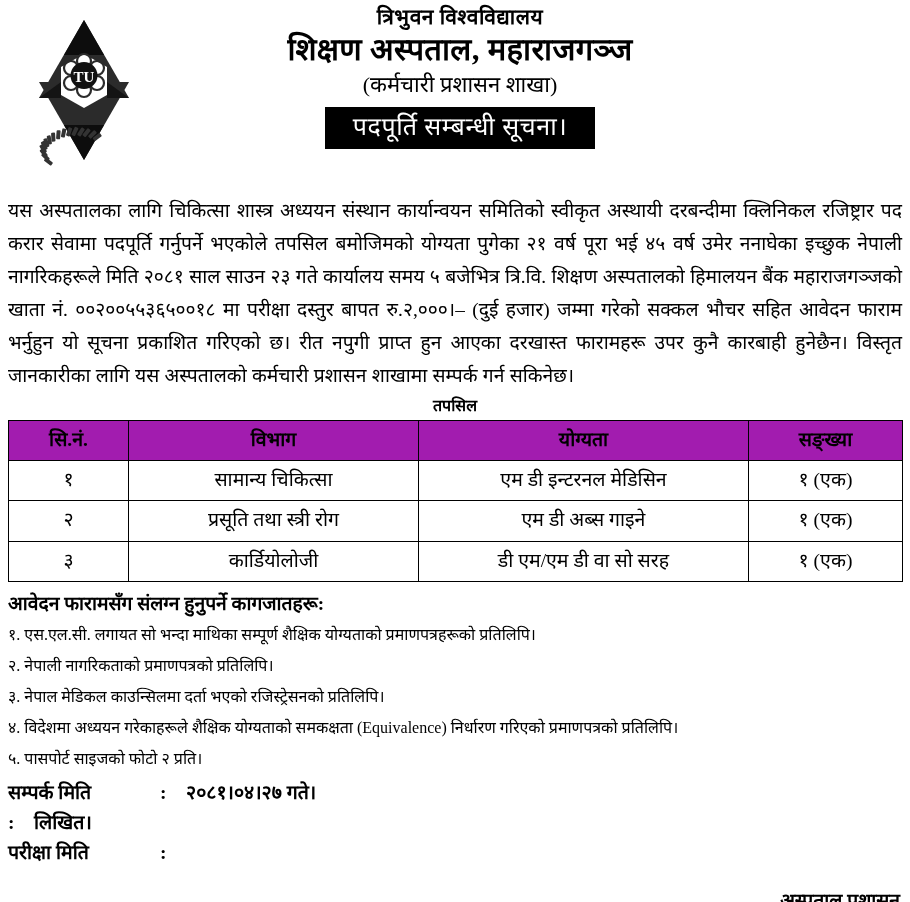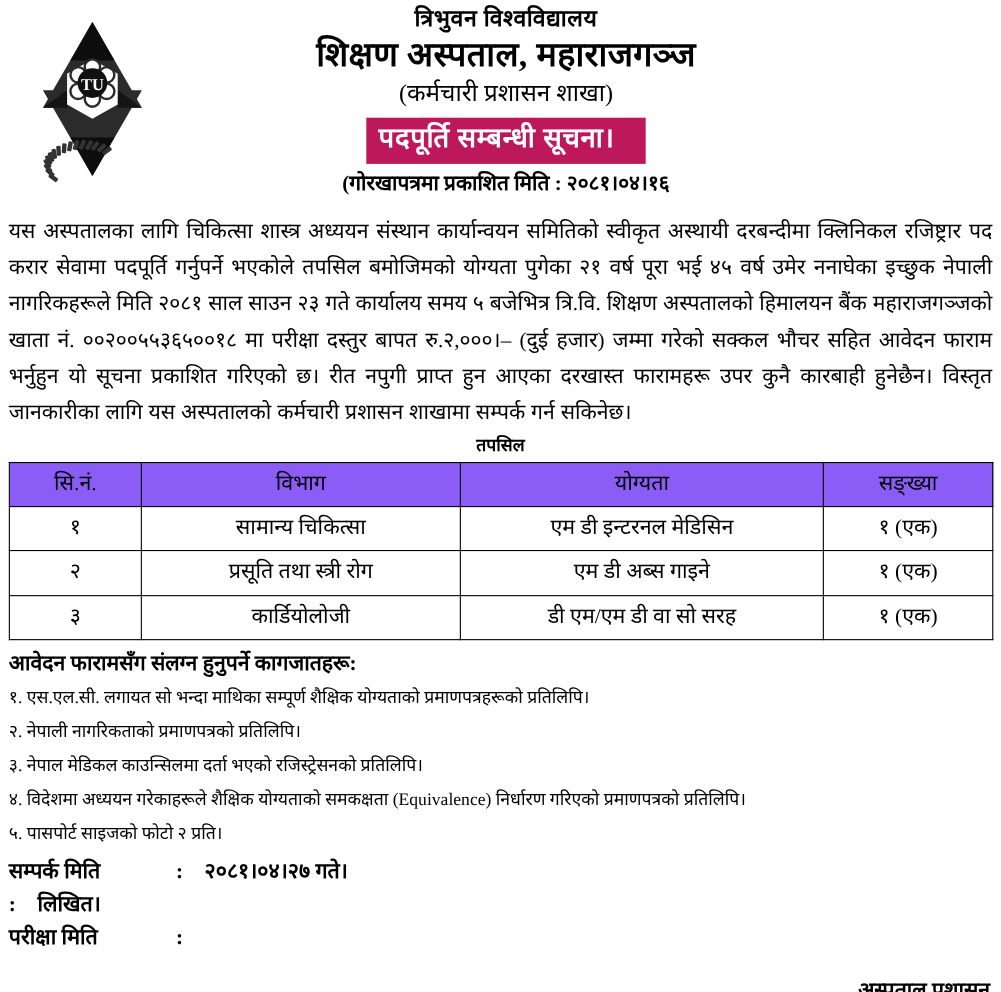--- a/index.html
+++ b/index.html
@@ -67,25 +67,25 @@
     line-height: 1.25;
     margin: 0 0 8px 0;
   }
 
   .banner-row {
     display: flex;
     justify-content: center;
     margin-top: 2px;
   }
   .banner {
-    background: #be185d;
+    background: #000000;
     color: #ffffff;
     font-size: 25px;
-    font-weight: 700;
-    padding: 5px 28px 7px 11px;
+    font-weight: 400;
+    padding: 5px 28px 7px 28px;
     line-height: 1.2;
     display: inline-block;
     letter-spacing: 0.6px;
   }
 
   .pub-date {
     font-size: 19px;
     font-weight: 600;
     margin-top: 7px;
     line-height: 1.25;
@@ -120,22 +120,22 @@
   table.detail-table td, table.detail-table th {
     border: 1.6px solid #000000;
     text-align: center;
     font-size: 19.5px;
     font-weight: 500;
     padding: 6px 4px 8px 4px;
     line-height: 1.3;
     height: 24px;
   }
   table.detail-table thead th {
-    background: #8b5cf6;
-    font-weight: 400;
+    background: #a21caf;
+    font-weight: 700;
   }
   .col-sn    { width: 120px; }
   .col-dept  { width: 290px; }
   .col-qual  { width: 330px; }
   .col-count { width: 154px; }
 
   
   .docs-heading {
     font-size: 19.3px;
     font-weight: 700;
@@ -270,21 +270,20 @@
       </svg>
     </div>
 
     <div class="header-text">
       <div class="org-line1">त्रिभुवन विश्वविद्यालय</div>
       <div class="org-line2">शिक्षण अस्पताल, महाराजगञ्ज</div>
       <div class="org-line3">(कर्मचारी प्रशासन शाखा)</div>
       <div class="banner-row">
         <span class="banner">पदपूर्ति सम्बन्धी सूचना।</span>
       </div>
-      <div class="pub-date">(गोरखापत्रमा प्रकाशित मिति : २०८१।०४।१६</div>
     </div>
   </div>
 
   <div class="body-para">यस अस्पतालका लागि चिकित्सा शास्त्र अध्ययन संस्थान कार्यान्वयन समितिको स्वीकृत अस्थायी दरबन्दीमा क्लिनिकल रजिष्ट्रार पद करार सेवामा पदपूर्ति गर्नुपर्ने भएकोले तपसिल बमोजिमको योग्यता पुगेका २१ वर्ष पूरा भई ४५ वर्ष उमेर ननाघेका इच्छुक नेपाली नागरिकहरूले मिति २०८१ साल साउन २३ गते कार्यालय समय ५ बजेभित्र त्रि.वि. शिक्षण अस्पतालको हिमालयन बैंक महाराजगञ्जको खाता नं. ००२००५५३६५००१८ मा परीक्षा दस्तुर बापत रु.२,०००।– (दुई हजार) जम्मा गरेको सक्कल भौचर सहित आवेदन फाराम भर्नुहुन यो सूचना प्रकाशित गरिएको छ। रीत नपुगी प्राप्त हुन आएका दरखास्त फारामहरू उपर कुनै कारबाही हुनेछैन। विस्तृत जानकारीका लागि यस अस्पतालको कर्मचारी प्रशासन शाखामा सम्पर्क गर्न सकिनेछ।</div>
 
   <div class="tapasil-title">तपसिल</div>
 
   <table class="detail-table">
     <colgroup>
       <col class="col-sn">

